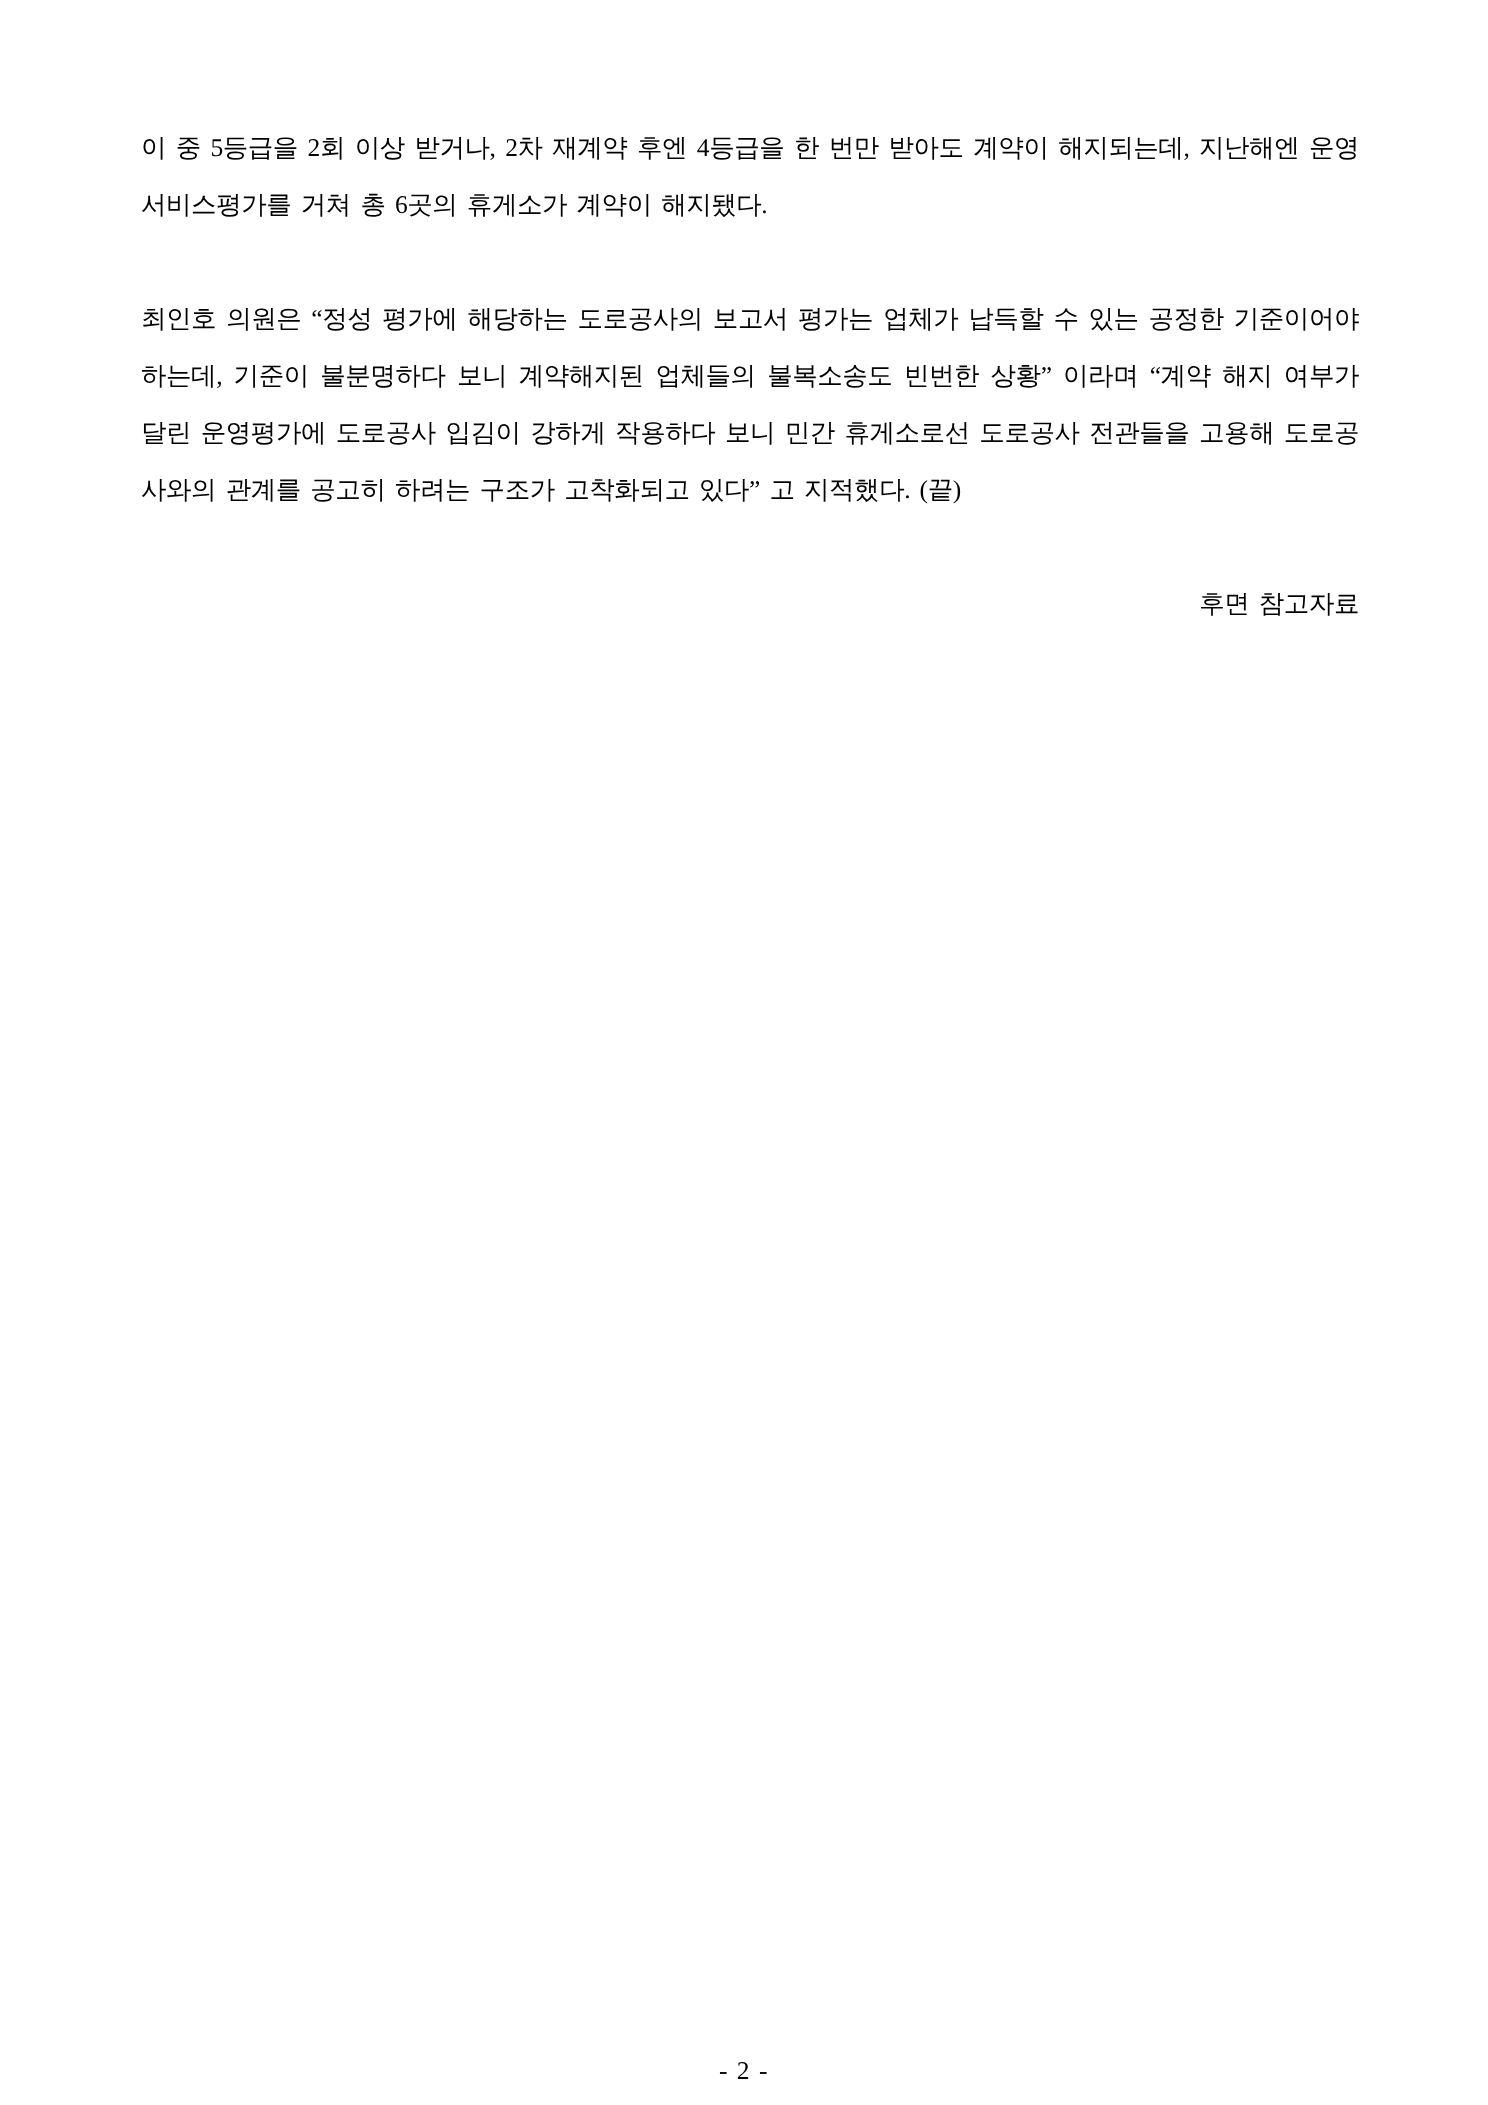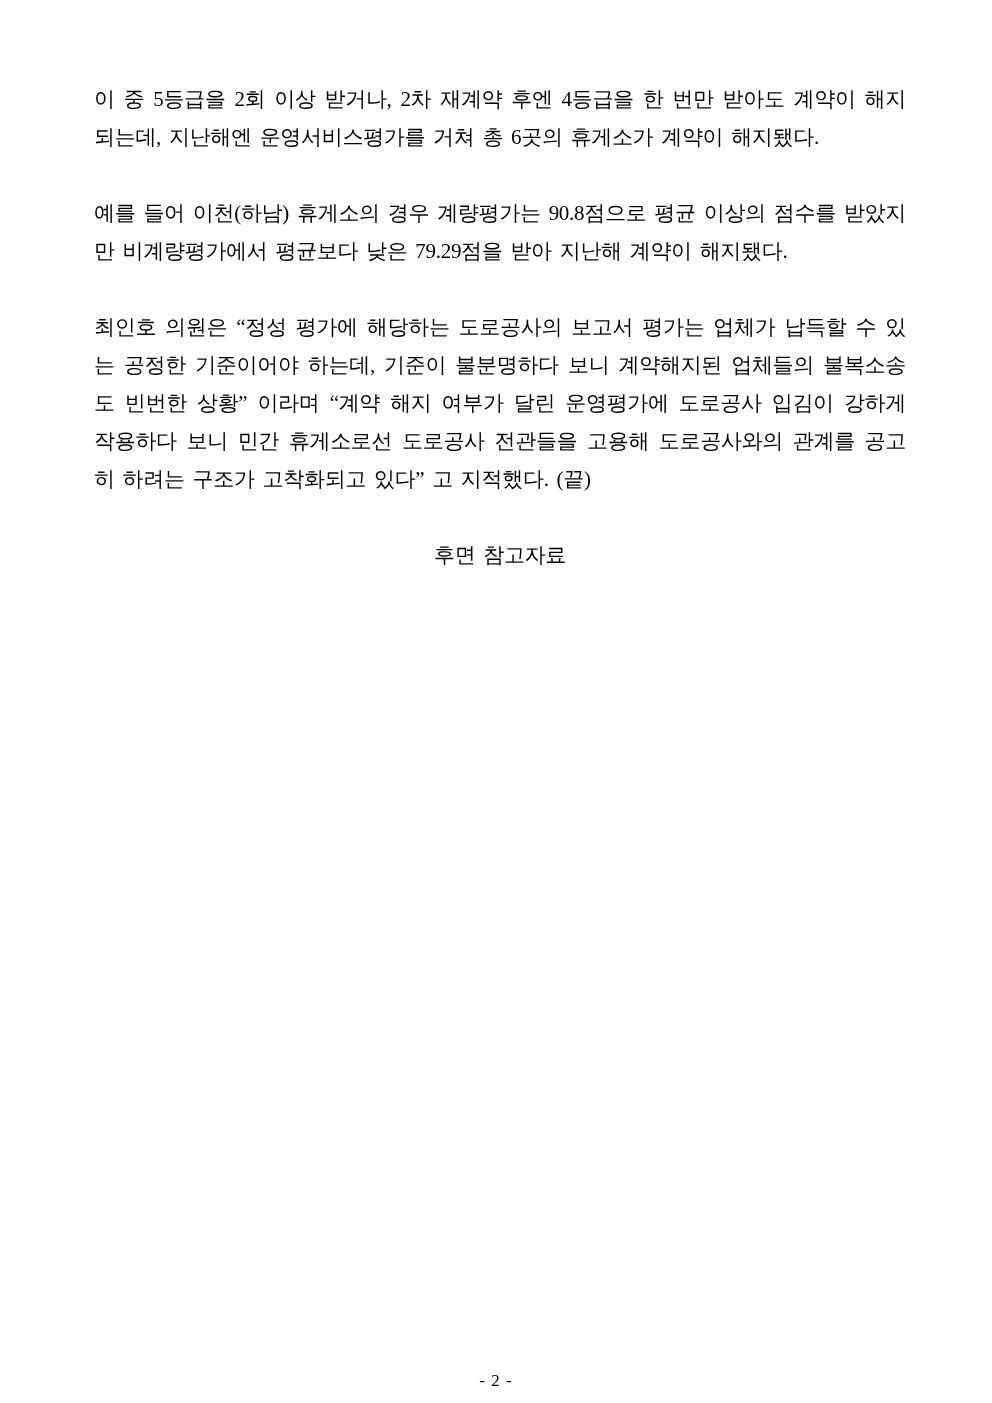--- a/index.html
+++ b/index.html
@@ -23,31 +23,31 @@
     background: var(--background, #ffffff);
     overflow: hidden;
   }
   .body-text {
     position: absolute;
     left: 94px;
     top: 80px;
     width: 812px;
   }
   .para {
-    font-size: 21px;
+    font-size: 17px;
     line-height: 38px;
     text-align: justify;
     letter-spacing: -0.3px;
     word-spacing: 0.14em;
     margin-bottom: 38px;
     overflow-wrap: break-word;
     line-break: anywhere;
   }
   .para.closing {
-    text-align: center;
+    text-align: right;
     margin-bottom: 0;
   }
   .page-footer {
     position: absolute;
     left: 0;
     right: 0;
     bottom: 12px;
     text-align: center;
   }
   .page-number {
@@ -56,20 +56,19 @@
     letter-spacing: 1px;
     color: var(--text, #000000);
   }
 </style>
 </head>
 <body>
 
 <div class="page">
   <main class="body-text">
     <p class="para">이 중 5등급을 2회 이상 받거나, 2차 재계약 후엔 4등급을 한 번만 받아도 계약이 해지되는데, 지난해엔 운영서비스평가를 거쳐 총 6곳의 휴게소가 계약이 해지됐다.</p>
-    <p class="para">예를 들어 이천(하남) 휴게소의 경우 계량평가는 90.8점으로 평균 이상의 점수를 받았지만 비계량평가에서 평균보다 낮은 79.29점을 받아 지난해 계약이 해지됐다.</p>
     <p class="para">최인호 의원은 “정성 평가에 해당하는 도로공사의 보고서 평가는 업체가 납득할 수 있는 공정한 기준이어야 하는데, 기준이 불분명하다 보니 계약해지된 업체들의 불복소송도 빈번한 상황” 이라며 “계약 해지 여부가 달린 운영평가에 도로공사 입김이 강하게 작용하다 보니 민간 휴게소로선 도로공사 전관들을 고용해 도로공사와의 관계를 공고히 하려는 구조가 고착화되고 있다” 고 지적했다. (끝)</p>
     <p class="para closing">후면 참고자료</p>
   </main>
   <footer class="page-footer">
     <span class="page-number">- 2 -</span>
   </footer>
 </div>
 
 </body></html>

